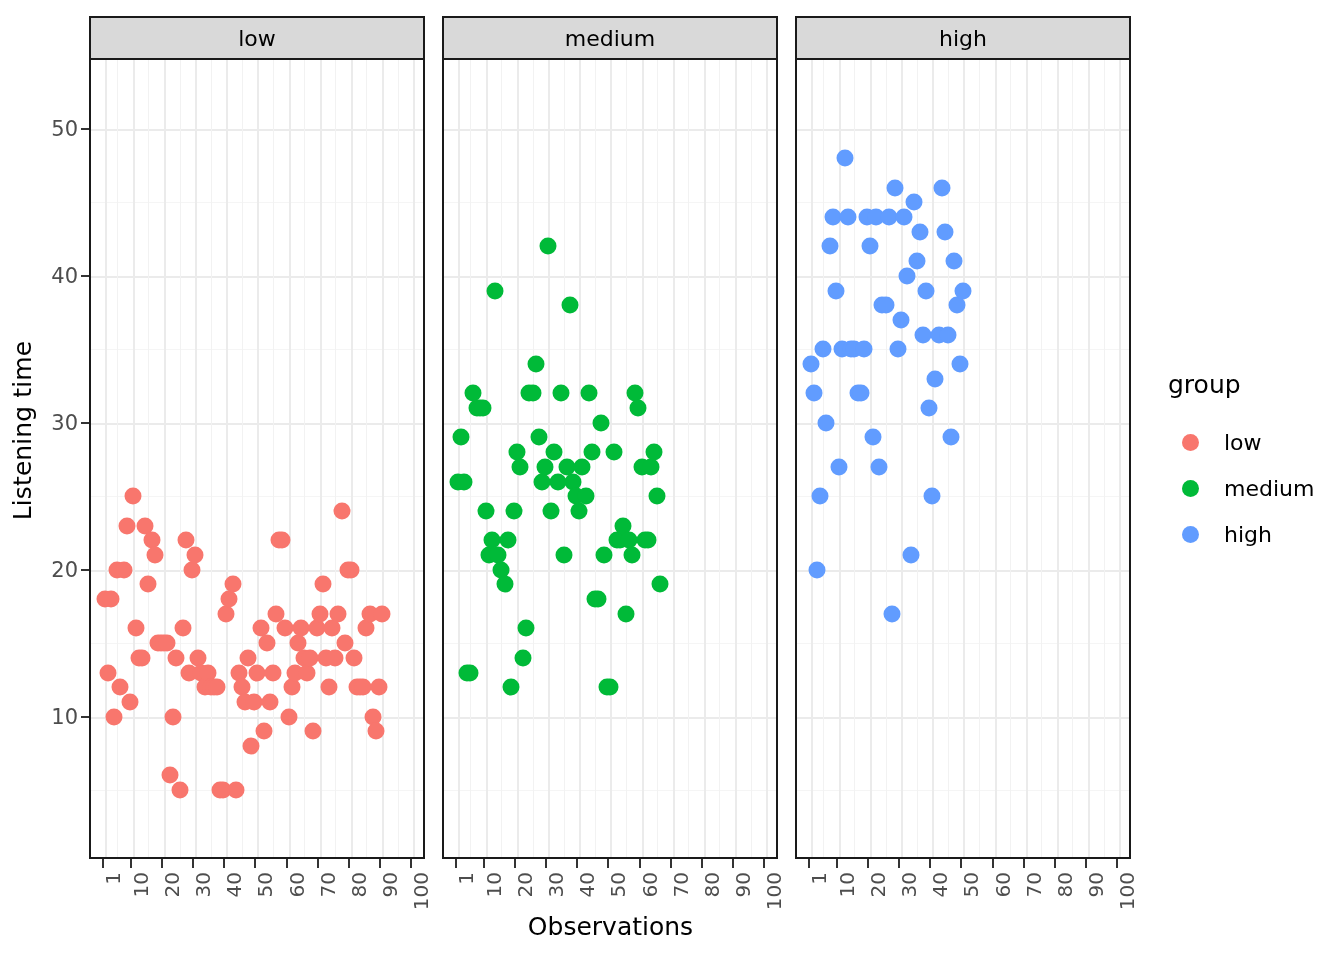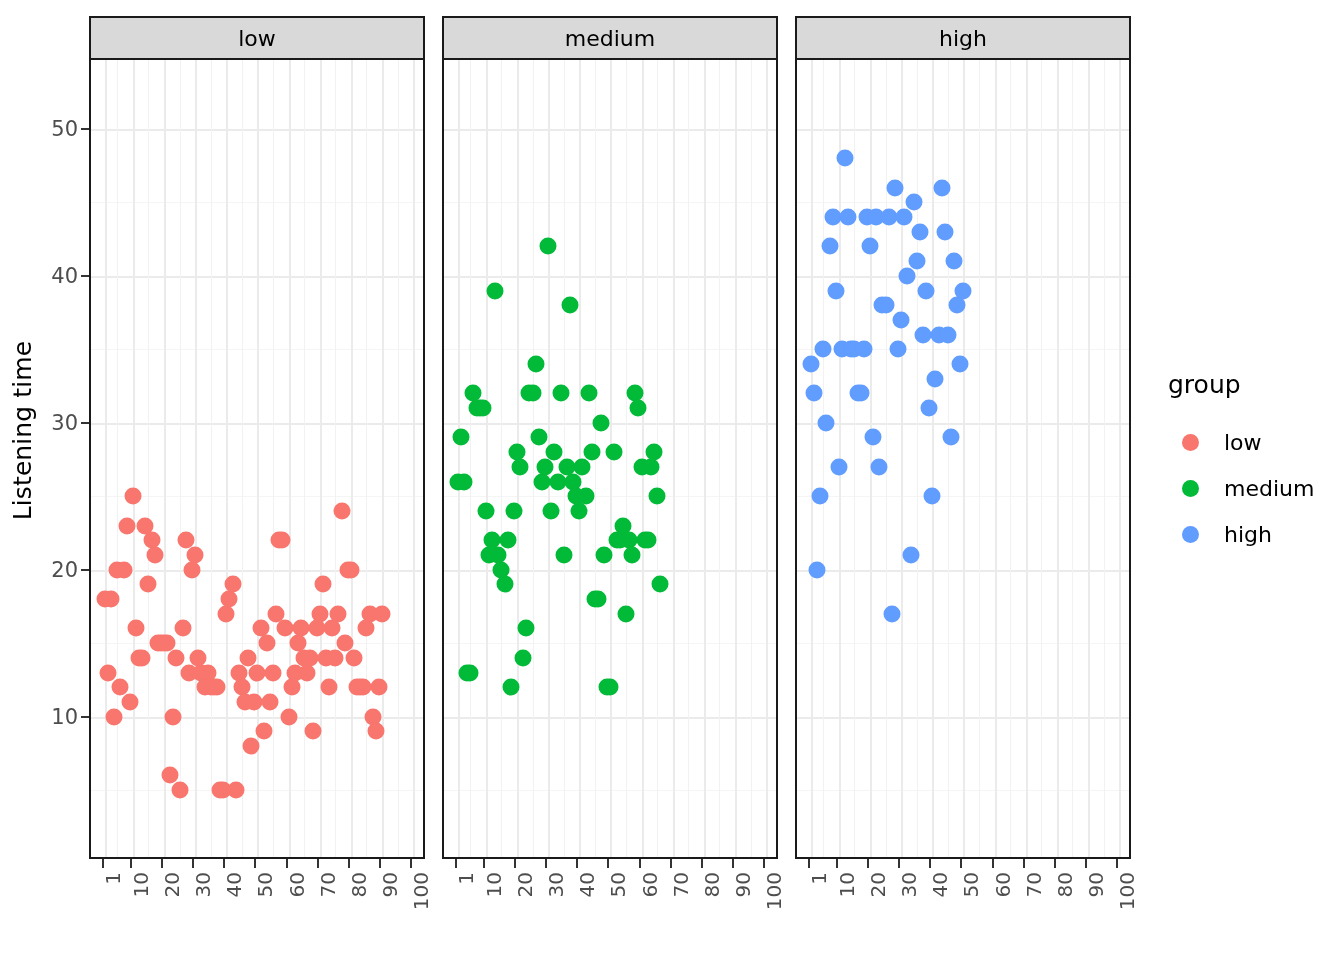--- a/index.html
+++ b/index.html
@@ -649,20 +649,21 @@
       <div class="x-tick-mark" style="left: 228.717px;"></div>
       <div class="x-tick-label" style="left: 218.717px;">70</div>
       <div class="x-tick-mark" style="left: 259.854px;"></div>
       <div class="x-tick-label" style="left: 249.854px;">80</div>
       <div class="x-tick-mark" style="left: 290.991px;"></div>
       <div class="x-tick-label" style="left: 280.991px;">90</div>
       <div class="x-tick-mark" style="left: 322.128px;"></div>
       <div class="x-tick-label" style="left: 312.128px;">100</div>
     </div>
 
+  <div id="x-axis-title">Observations</div>
 
   <div id="legend">
     <div id="legend-title">group</div>
     <div id="legend-items">
         <div class="legend-row">
           <div class="legend-key">
             <span class="legend-dot" style="background: rgb(248, 118, 109);"></span>
           </div>
           <span class="legend-label">low</span>
         </div>

